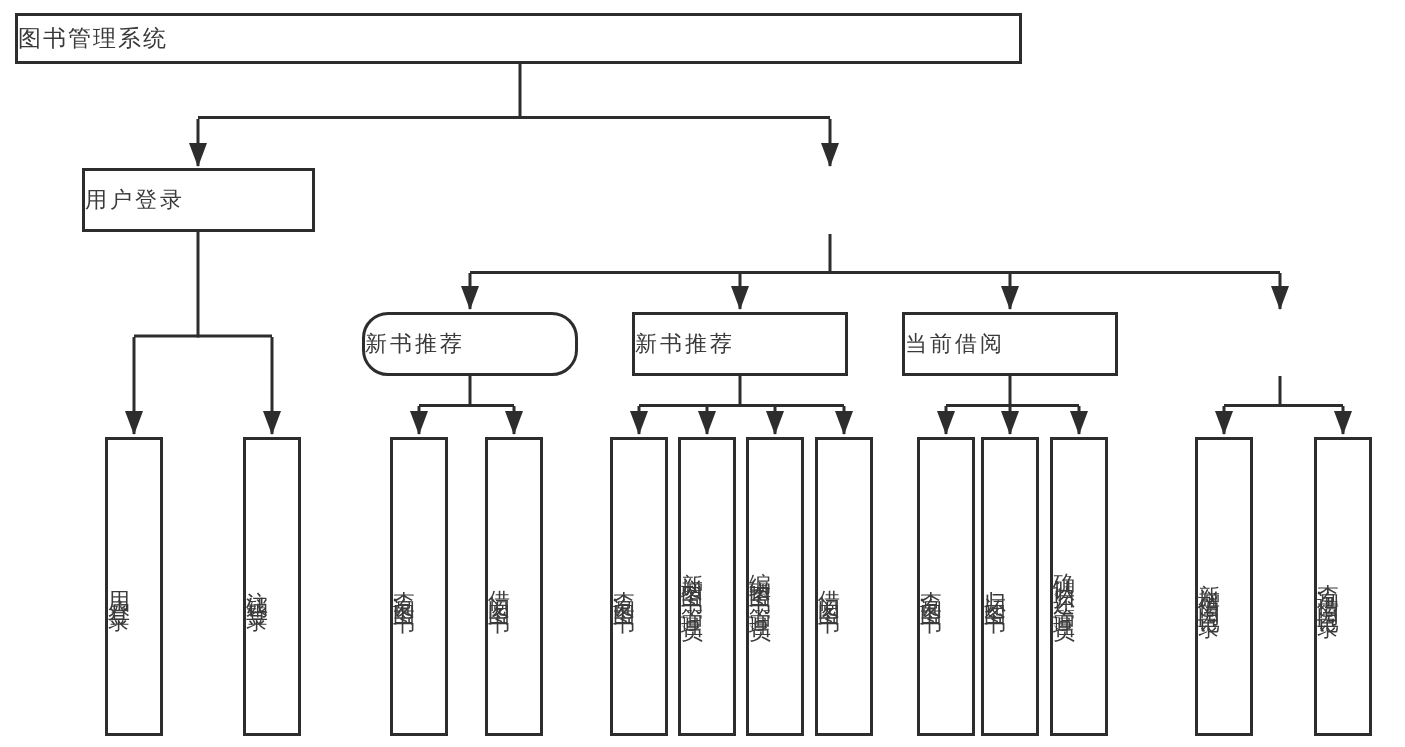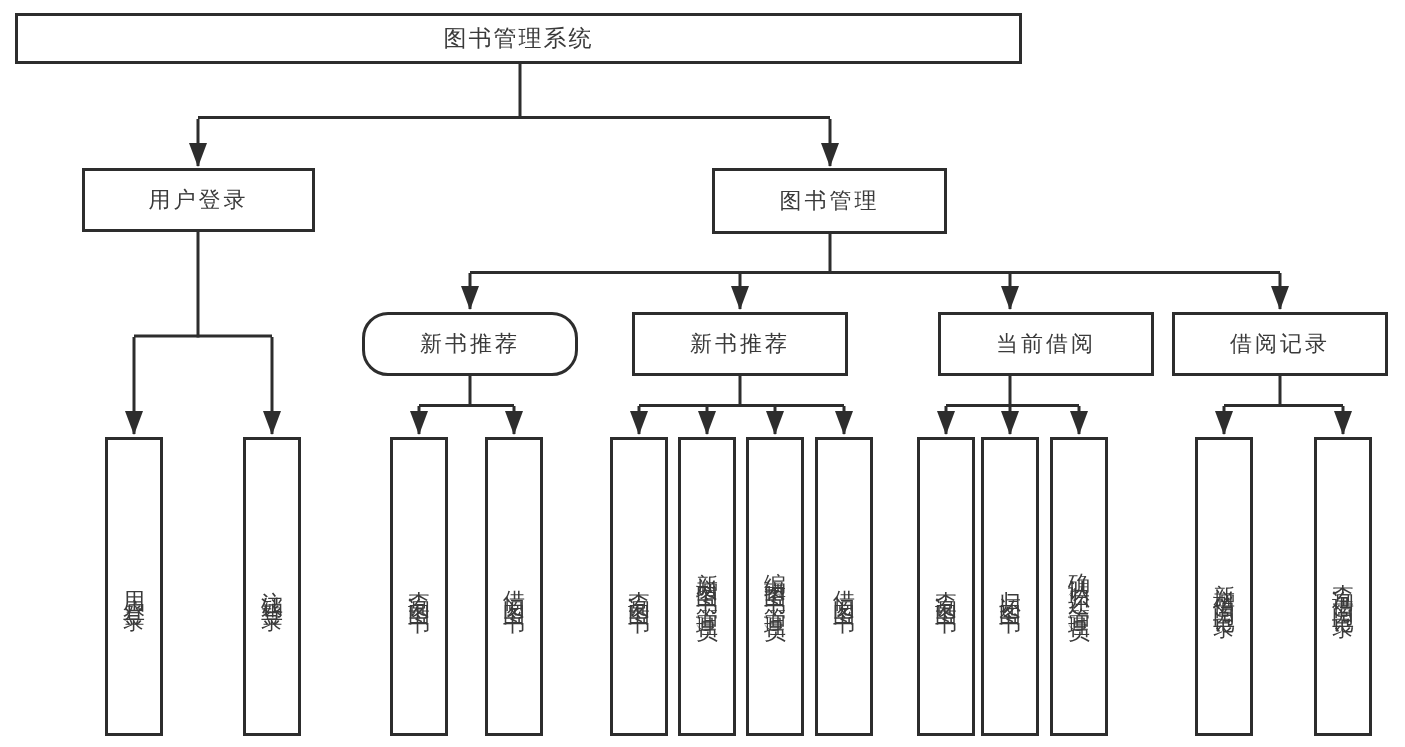--- a/index.html
+++ b/index.html
@@ -17,21 +17,20 @@
     width: 1405px; height: 747px;
     z-index: 1;
   }
   .box {
     position: absolute;
     box-sizing: border-box;
     background: #ffffff;
     border: 3px solid #2d2d2d;
     display: flex;
     align-items: center;
-    justify-content: center;
     z-index: 2;
     color: #3a3a3a;
   }
   .box.hlabel span {
     font-size: 22px;
     letter-spacing: 3px;
     white-space: nowrap;
     color: #3a3a3a;
   }
   .box.root span { font-size: 23px; letter-spacing: 2px; }
@@ -109,35 +108,29 @@
     </g>
   </svg>
 
   <div class="box hlabel root" style="left:15px; top:13px; width:1007px; height:51px;">
     <span>图书管理系统</span>
   </div>
 
   <div class="box hlabel" style="left:82px; top:168px; width:233px; height:64px;">
     <span>用户登录</span>
   </div>
-  <div class="box hlabel" style="left:712px; top:168px; width:235px; height:66px;">
-    <span>图书管理</span>
-  </div>
 
   <div class="box hlabel" style="left:362px; top:312px; width:216px; height:64px;border-radius:26px;">
     <span>新书推荐</span>
   </div>
   <div class="box hlabel" style="left:632px; top:312px; width:216px; height:64px;">
     <span>新书推荐</span>
   </div>
-  <div class="box hlabel" style="left:902px; top:312px; width:216px; height:64px;margin-left:36px;">
+  <div class="box hlabel" style="left:902px; top:312px; width:216px; height:64px;">
     <span>当前借阅</span>
-  </div>
-  <div class="box hlabel" style="left:1172px; top:312px; width:216px; height:64px;">
-    <span>借阅记录</span>
   </div>
 
   <div class="box leaf" style="left:105px; top:437px; width:58px; height:299px;">
     <span>用户登录</span>
   </div>
   <div class="box leaf" style="left:243px; top:437px; width:58px; height:299px;">
     <span>注销登录</span>
   </div>
 
   <div class="box leaf" style="left:390px; top:437px; width:58px; height:299px;">

